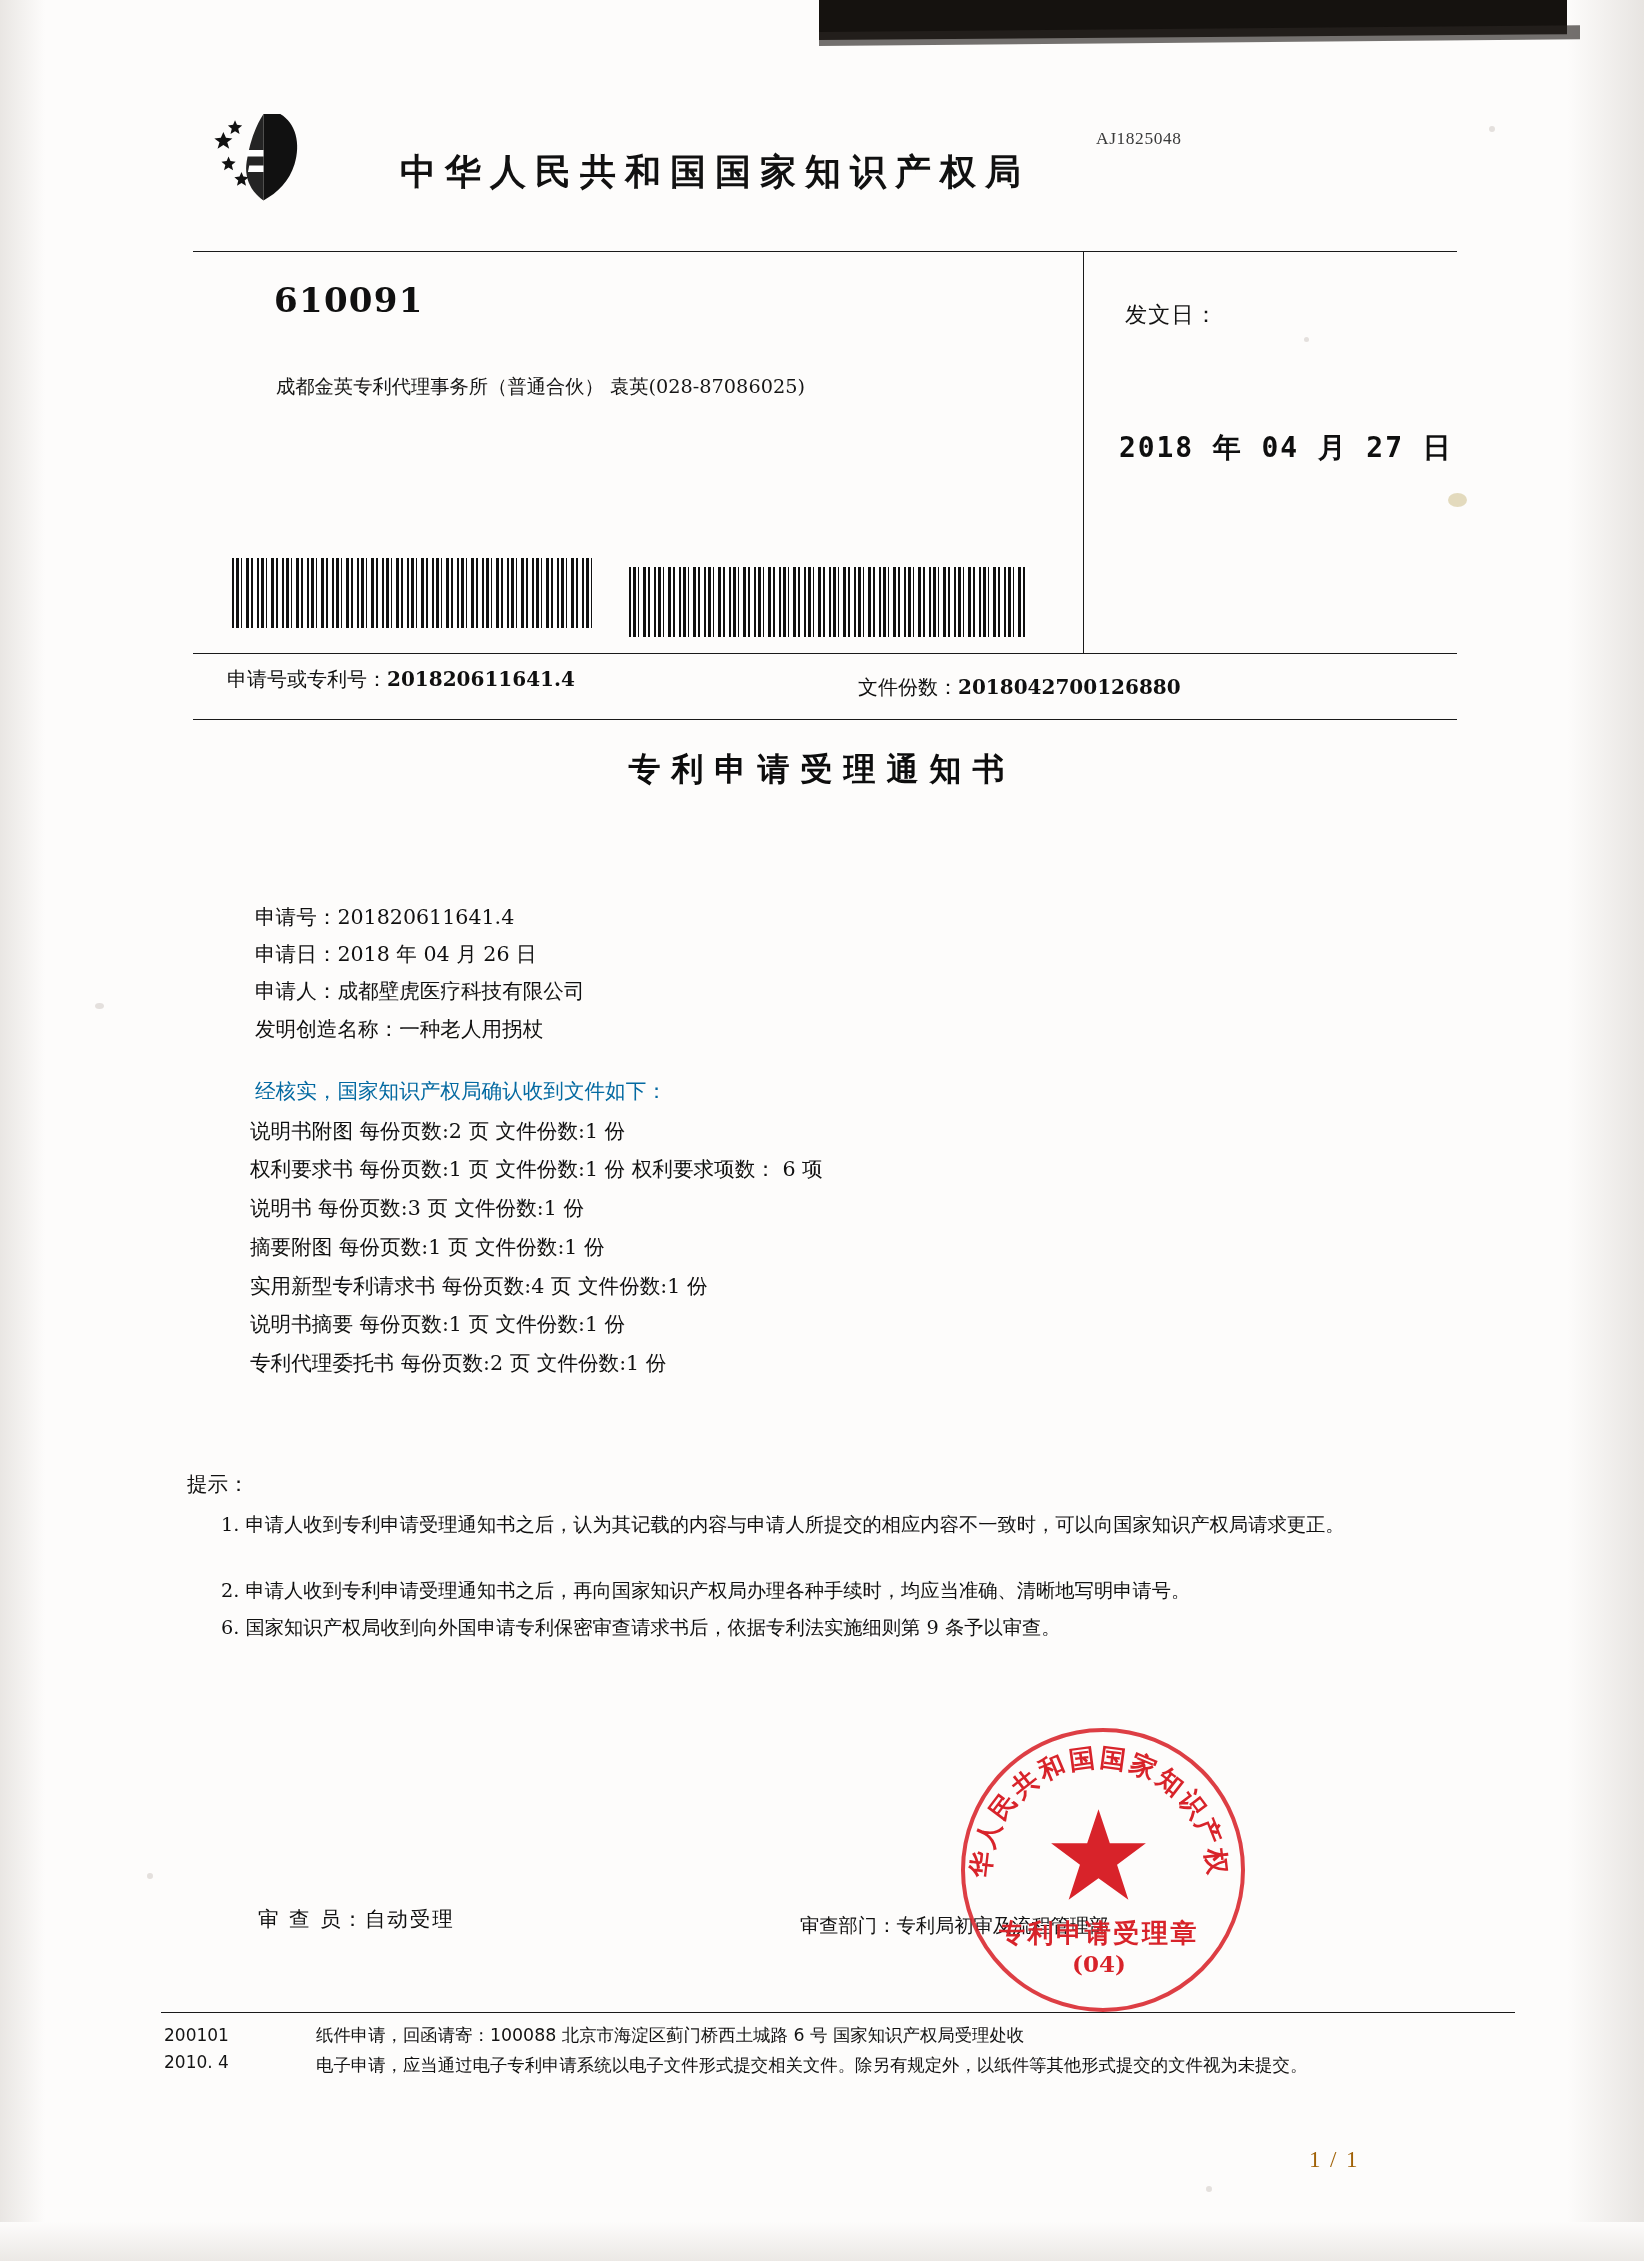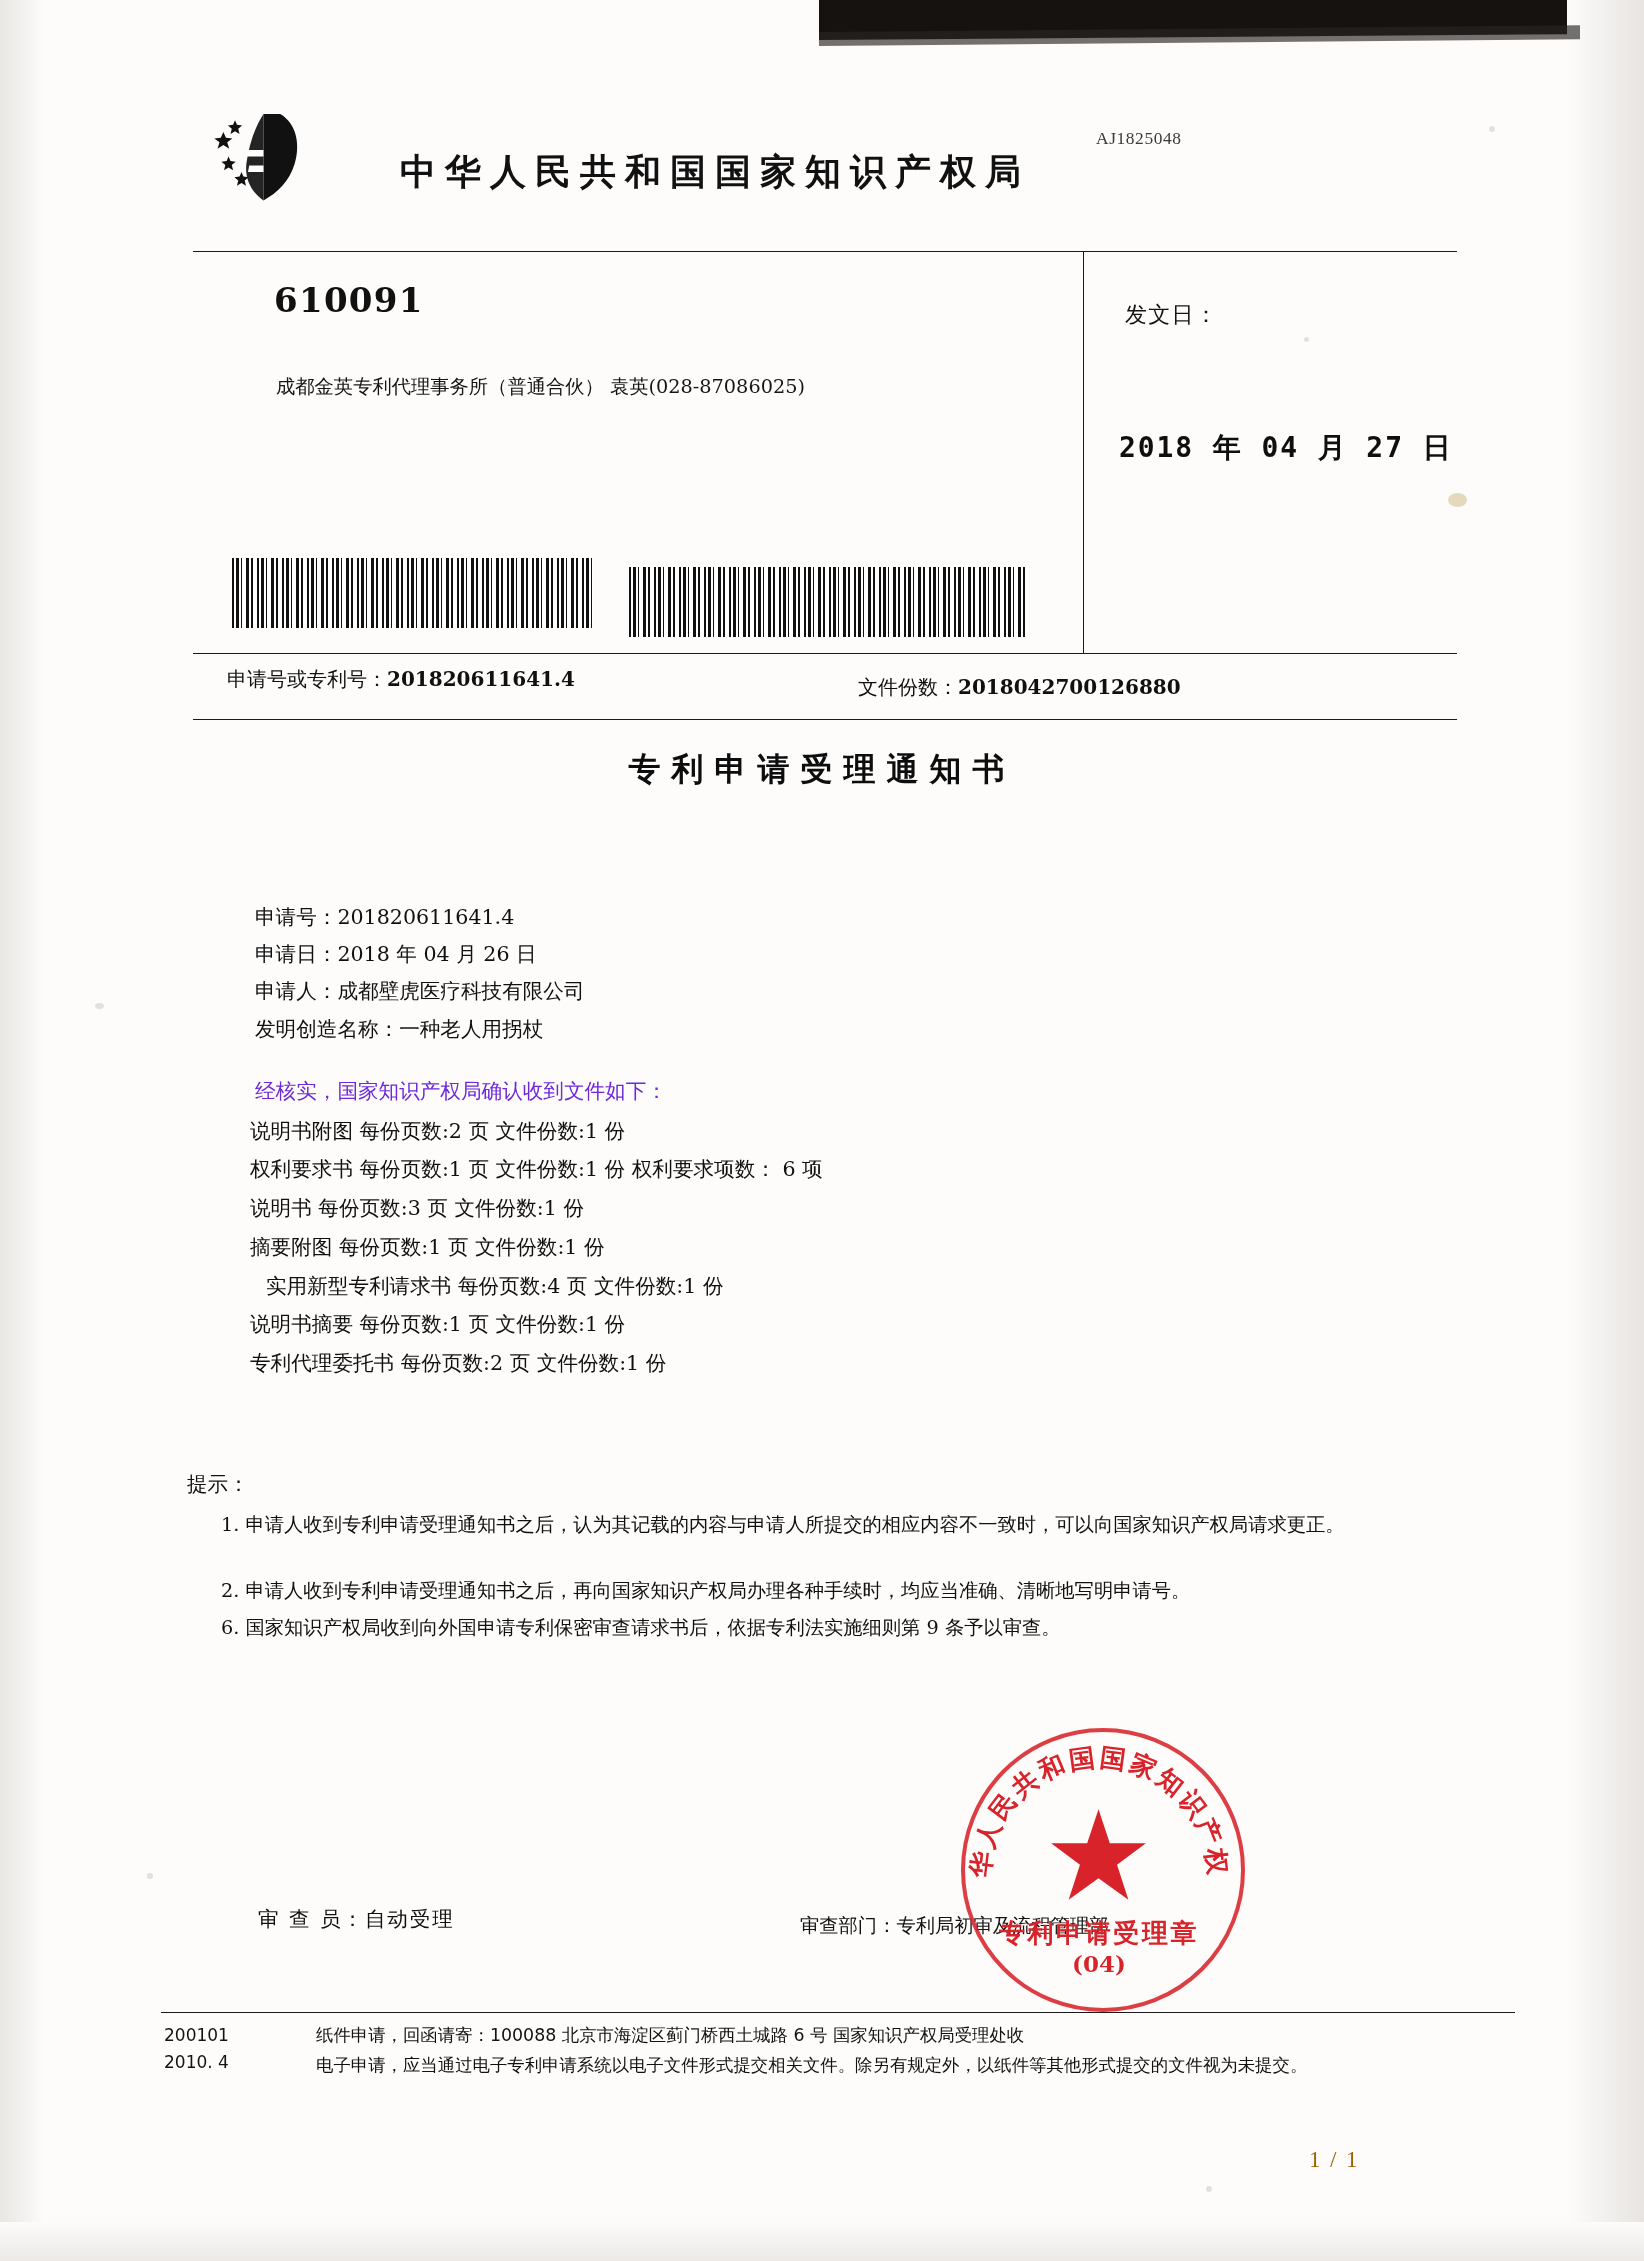--- a/index.html
+++ b/index.html
@@ -208,21 +208,21 @@
     font-family: "DejaVu Serif", "Liberation Serif", serif;
     font-size: 20.6px;
     color: #101010;
     white-space: nowrap;
   }
   .confirm-line {
     position: absolute;
     left: 255px; top: 1077px;
     font-family: Liberation Serif, serif;
     font-size: 20.6px;
-    color: #6d28d9;
+    color: #0369a1;
     white-space: nowrap;
   }
 
   
   .notes-title {
     position: absolute;
     left: 187px; top: 1470px;
     font-family: "DejaVu Serif", "Liberation Serif", serif;
     font-size: 20.6px;
     color: #101010;
@@ -431,21 +431,21 @@
   <div class="fieldline" style="top:1015px;">
     <span>发明创造名称：</span><span>一种老人用拐杖</span>
   </div>
 
   <div class="confirm-line">经核实，国家知识产权局确认收到文件如下：</div>
 
   <div class="docline" style="top:1117px;">说明书附图  每份页数:2 页  文件份数:1 份</div>
   <div class="docline" style="top:1155px;">权利要求书  每份页数:1 页  文件份数:1 份  权利要求项数：   6 项</div>
   <div class="docline" style="top:1194px;">说明书  每份页数:3 页  文件份数:1 份</div>
   <div class="docline" style="top:1233px;">摘要附图  每份页数:1 页  文件份数:1 份</div>
-  <div class="docline" style="top:1272px;margin-left:16px;">实用新型专利请求书  每份页数:4 页  文件份数:1 份</div>
+  <div class="docline" style="top:1272px;">实用新型专利请求书  每份页数:4 页  文件份数:1 份</div>
   <div class="docline" style="top:1310px;">说明书摘要  每份页数:1 页  文件份数:1 份</div>
   <div class="docline" style="top:1349px;">专利代理委托书  每份页数:2 页  文件份数:1 份</div>
 
   <div class="notes-title">提示：</div>
   <div class="note" style="top:1509px;">1. 申请人收到专利申请受理通知书之后，认为其记载的内容与申请人所提交的相应内容不一致时，可以向国家知识产权局请求更正。</div>
   <div class="note" style="top:1575px;">2. 申请人收到专利申请受理通知书之后，再向国家知识产权局办理各种手续时，均应当准确、清晰地写明申请号。</div>
   <div class="note" style="top:1612px;">6. 国家知识产权局收到向外国申请专利保密审查请求书后，依据专利法实施细则第 9 条予以审查。</div>
 
   <div class="examiner">
     <span>审 查 员：</span><span>自动受理</span>

